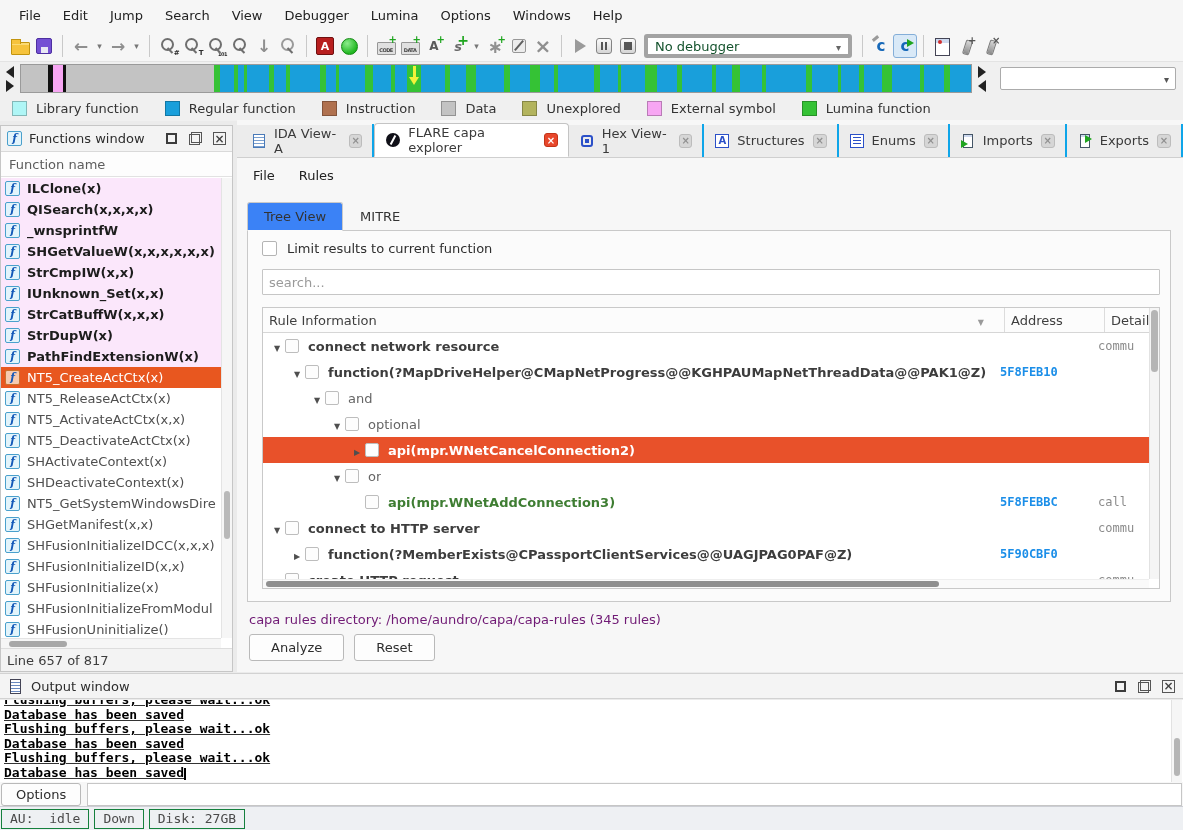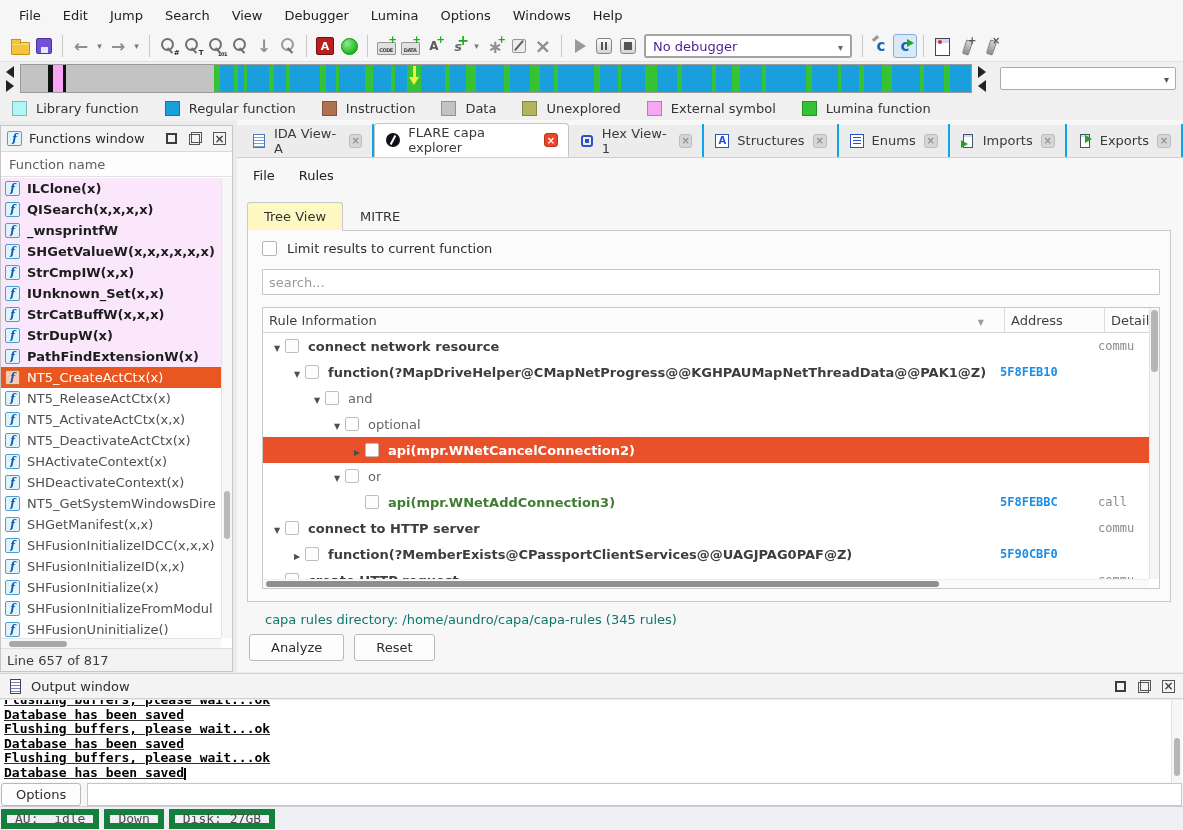--- a/index.html
+++ b/index.html
@@ -36,21 +36,21 @@
   .ti-aplus::before { content:"A"; font-size:12px; color:#5a5a5a; font-weight:bold; }
   .ti-splus::before { content:"s"; font-size:13px; color:#6a6a6a; font-weight:bold; font-style:italic; }
   .ti-splus::after { font-size:14px; top:-2px; }
   .ti-aster { font-size:18px; color:#909090; font-weight:bold; }
   .ti-pencil::before { content:""; position:absolute; inset:5px; background:#ececec; border:1px solid #979797; border-radius:2px; }
   .ti-pencil::after { content:""; position:absolute; left:11px; top:5px; width:2px; height:13px; background:#5f5f5f; transform:rotate(40deg); }
   .ti-play::before { content:""; border-left:11px solid #9a9a9a; border-top:7px solid transparent; border-bottom:7px solid transparent; }
   .ti-pause::before, .ti-stop::before { content:""; position:absolute; inset:4px; background:linear-gradient(#fbfbfb,#d5d5d5); border:1px solid #848484; border-radius:3px; }
   .ti-pause::after { content:""; position:absolute; top:8px; left:9px; width:2px; height:8px; background:#555; box-shadow:4px 0 0 #555; }
   .ti-stop::after { content:""; position:absolute; top:8px; left:8px; width:8px; height:8px; background:#555; }
-  .tcombo { width:208px; height:24px; margin:0 4px; background:#fff; border:2px solid #a3a3a3; border-radius:3px; display:inline-flex; align-items:center; justify-content:space-between; padding:0 7px; color:#4c1d95; flex:0 0 208px; }
+  .tcombo { width:208px; height:24px; margin:0 4px; background:#fff; border:4px solid #a3a3a3; border-radius:3px; display:inline-flex; align-items:center; justify-content:space-between; padding:0 7px; color:#14532d; flex:0 0 208px; }
   .tcombo .caret::before { content:"▾"; color:#666; font-size:10px; }
   .ti-cfile::before { content:"c"; color:#1668b8; font-size:15px; font-weight:bold; }
   .ti-cfile::after { content:""; position:absolute; left:3px; top:3px; width:7px; height:3px; background:#9a9a9a; transform:rotate(-40deg); }
   .ti-crun { background:#d9e9f7; border:1px solid #84aed8; }
   .ti-crun::before { content:"c"; color:#1668b8; font-size:15px; font-weight:bold; }
   .ti-crun::after { content:""; position:absolute; right:2px; top:4px; border-left:7px solid #1fa51f; border-top:4px solid transparent; border-bottom:4px solid transparent; }
   .ti-notebook::before { content:""; position:absolute; left:5px; top:4px; width:13px; height:16px; background:#fff; border:1px solid #445; box-shadow:inset 0 4px 0 #cdd8ee; }
   .ti-notebook::after { content:""; position:absolute; left:8px; top:6px; width:4px; height:4px; background:#d03030; border-radius:50%; }
   .ti-pin::before { content:""; position:absolute; left:10px; top:6px; width:5px; height:13px; background:linear-gradient(#d8d8d8,#8a8a8a); border:1px solid #777; border-radius:2px; transform:rotate(18deg); }
   .ti-pin .tsub { top:1px; right:2px; bottom:auto; font-size:10px; color:#555; }
@@ -120,21 +120,21 @@
   .tb-exports::after { content:""; position:absolute; right:1px; top:2px; border-left:7px solid #1fa51f; border-top:4px solid transparent; border-bottom:4px solid transparent; }
   .tab-close { width:14px; height:14px; margin-left:8px; border-radius:3px; background:#d6d6d6; border:1px solid #bcbcbc; color:#909090; font-size:10px; font-weight:bold; display:flex; align-items:center; justify-content:center; cursor:pointer; }
   .tab-close::before { content:"×"; }
   .tab-close.red { background:#e8472b; border-color:#c23418; color:#fff; }
 
   .capa-menu { position:absolute; top:40px; left:4px; height:30px; display:flex; align-items:center; }
   .capa-menu span { padding:0 12px; color:#222; cursor:default; }
 
   .vtabs { position:absolute; top:82px; left:10px; height:29px; display:flex; }
   .vtab { padding:0 16px; display:flex; align-items:center; color:#333; border:1px solid transparent; cursor:pointer; }
-  .vtab.active { background:#fef9c3; border:1px solid #c9c9c9; border-bottom:1px solid #fbfbfb; border-radius:3px 3px 0 0; position:relative; z-index:2;text-align:right; }
+  .vtab.active { background:#3b82f6; border:1px solid #c9c9c9; border-bottom:1px solid #fbfbfb; border-radius:3px 3px 0 0; position:relative; z-index:2;text-align:right; }
 
   .capa-box { position:absolute; top:110px; left:10px; right:12px; height:372px; background:#fbfbfb; border:1px solid #c9c9c9; }
   .limit-row { position:absolute; top:10px; left:14px; display:flex; align-items:center; gap:10px; color:#2f2f2f; }
   .checkbox { width:15px; height:15px; border:1px solid #b4b4b4; border-radius:2px; background:#fff; cursor:pointer; }
   .search-input { position:absolute; top:38px; left:14px; right:10px; height:26px; border:1px solid #c6c6c6; background:#fff; padding:0 6px; font-family:inherit; font-size:13px; color:#333; border-radius:1px; }
   .search-input::placeholder { color:#9a9a9a; }
 
   .ttable { position:absolute; top:76px; left:14px; right:10px; bottom:12px; border:1px solid #c9c9c9; background:#fff; overflow:hidden; }
   .thead { display:grid; grid-template-columns:1fr 100px 55px; height:25px; border-bottom:1px solid #d6d6d6; background:#fcfcfc; align-items:center; color:#3f3f3f; }
   .thead .hc { padding:0 6px; height:100%; display:flex; align-items:center; overflow:hidden; white-space:nowrap; }
@@ -154,21 +154,21 @@
   .st-api { font-weight:bold; color:#3e7d32; }
   .trow.sel { background:#e8512a; }
   .trow.sel .tlabel { color:#fff; font-weight:bold; }
   .addr { font-family:"DejaVu Sans Mono", monospace; font-weight:bold; font-size:12px; color:#1b8ee8; padding-left:6px; }
   .det { font-family:"DejaVu Sans Mono", monospace; font-size:12px; color:#8a8a8a; padding-left:4px; overflow:hidden; white-space:nowrap; }
   .t-vscroll { position:absolute; right:0; top:0; bottom:9px; width:10px; background:#f5f5f5; border-left:1px solid #e2e2e2; }
   .t-vthumb { position:absolute; top:2px; left:1px; right:1px; height:62px; background:#b5b5b5; border-radius:4px; }
   .t-hscroll { position:absolute; left:0; right:10px; bottom:0; height:9px; background:#fafafa; border-top:1px solid #eee; }
   .t-hthumb { position:absolute; left:3px; top:1px; width:76%; height:6px; background:#8f8f8f; border-radius:3px; }
 
-  .rules-dir { position:absolute; top:492px; left:28px; color:#0f766e; }
+  .rules-dir { position:absolute; top:492px; left:12px; color:#701a75; }
   .btn-row { position:absolute; top:514px; left:12px; display:flex; gap:10px; }
   .btn { height:27px; padding:0 21px; background:#fdfdfd; border:1px solid #b9b9b9; border-radius:3px; color:#2d2d2d; font-size:13px; display:flex; align-items:center; cursor:pointer; }
 
   
   .outwin { top:673px; left:0; right:0; height:26px; background:#f4f4f4; border-top:1px solid #d2d2d2; border-bottom:1px solid #d2d2d2; display:flex; align-items:center; padding:0 8px; }
   .out-icon { width:15px; height:15px; position:relative; margin-right:8px; flex:0 0 15px; }
   .out-icon::before { content:""; position:absolute; inset:0 2px; background:repeating-linear-gradient(#fff 0 2px,#6a8ac0 2px 3px); border:1px solid #445; }
   .out-title { flex:1; color:#2d2d2d; }
   .console { top:700px; left:0; right:0; height:82px; background:#fff; overflow:hidden; padding-left:4px; }
   .con-inner { margin-top:-7px;text-decoration:underline; }
@@ -176,21 +176,21 @@
   .con-cursor { display:inline-block; width:2px; height:12px; background:#000; vertical-align:text-bottom; }
   .con-vscroll { top:700px; right:1px; width:11px; height:82px; background:#f6f6f6; border-left:1px solid #e2e2e2; }
   .con-vthumb { position:absolute; left:2px; right:2px; bottom:6px; height:38px; background:#b5b5b5; border-radius:4px; }
 
   .promptrow { top:782px; left:0; right:0; height:24px; background:#f7f7f7; display:flex; align-items:center; gap:6px; padding:0 1px; }
   .python-btn { height:23px; padding:0 14px; background:#fdfdfd; border:1px solid #b9b9b9; border-radius:3px; display:flex; align-items:center; color:#2d2d2d; cursor:pointer; }
   .cli-input { flex:1; height:23px; border:1px solid #c6c6c6; background:#fff; font-family:"DejaVu Sans Mono", monospace; font-size:13px; padding:0 5px; }
 
   
   .statusbar { top:806px; left:0; right:0; height:24px; background:#eef0f3; border-top:1px solid #ccced4; display:flex; align-items:center; gap:5px; padding-left:1px; }
-  .sseg { height:20px; border:6px solid #15803d; display:flex; align-items:center; padding:0 8px; font-family:"DejaVu Sans Mono", monospace; font-size:13px; color:#4a4a4a; white-space:pre; }
+  .sseg { height:20px; border:1px solid #15803d; display:flex; align-items:center; padding:0 8px; font-family:"DejaVu Sans Mono", monospace; font-size:13px; color:#4a4a4a; white-space:pre; }
 </style>
 </head>
 <body>
 
 <div class="abs menubar">
     <span class="menu-item">File</span>
     <span class="menu-item">Edit</span>
     <span class="menu-item">Jump</span>
     <span class="menu-item">Search</span>
     <span class="menu-item">View</span>

